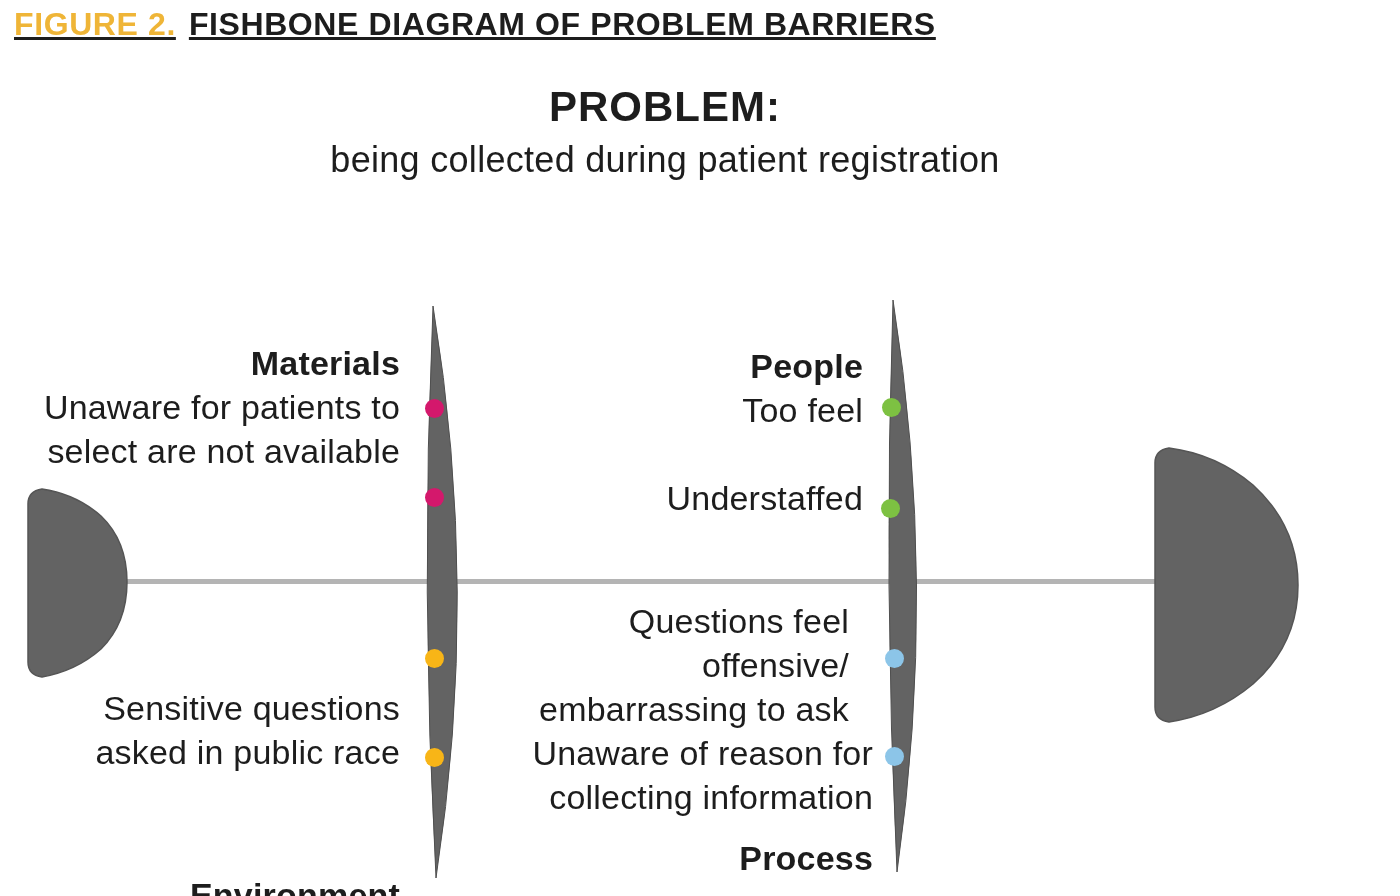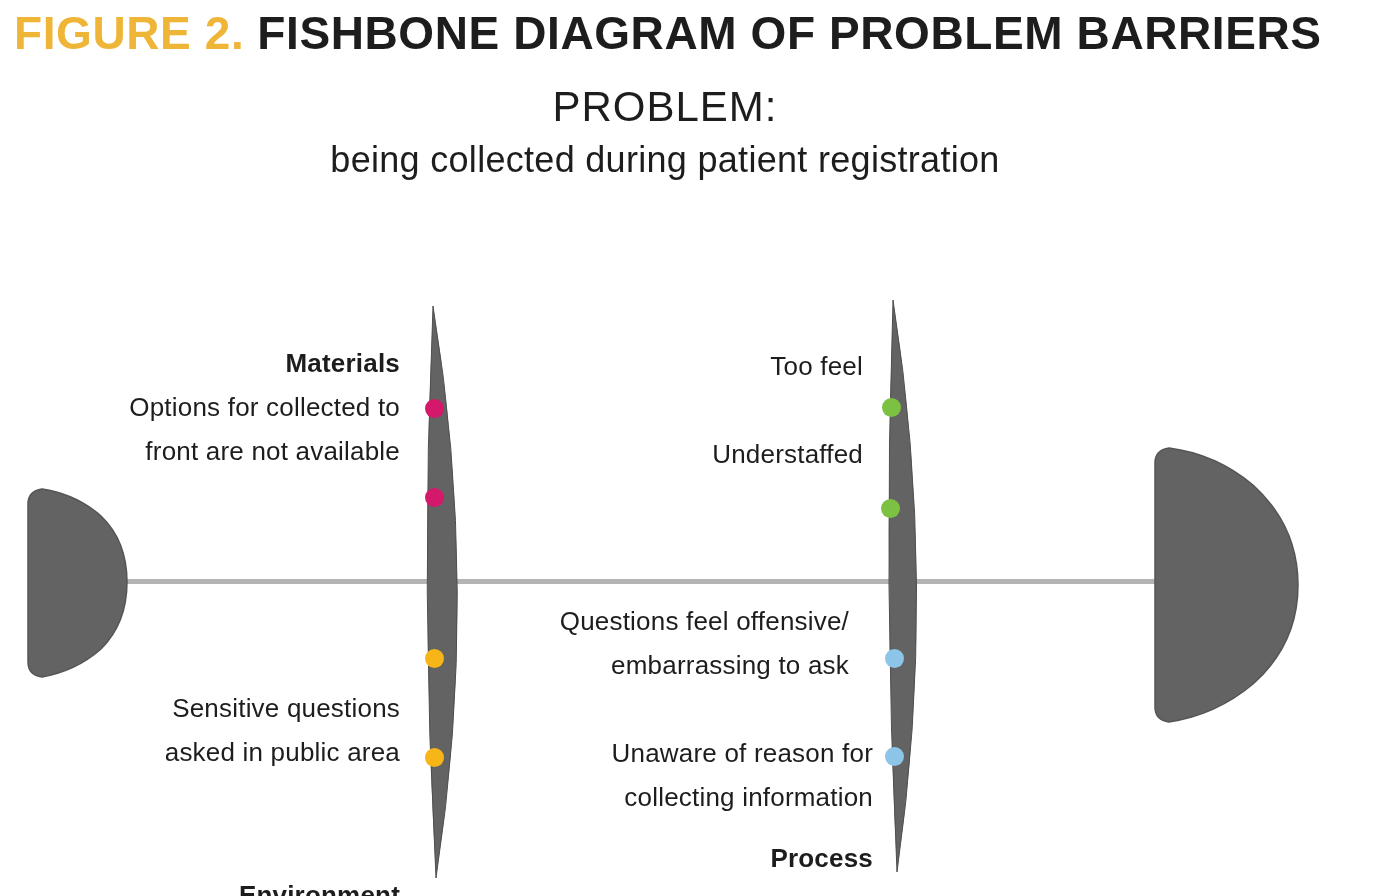--- a/index.html
+++ b/index.html
@@ -13,56 +13,57 @@
     height: 896px;
     background: #ffffff;
     overflow: hidden;
     font-family: "Liberation Sans", "DejaVu Sans", sans-serif;
     color: #1d1d1d;
   }
   .figure-title {
     position: absolute;
     left: 14px;
     top: 6px;
-    font-size: 46px;
+    font-size: 32px;
     font-weight: 800;
     letter-spacing: 0.6px;
     white-space: nowrap;
+    text-decoration: underline;
   }
   .figure-label {
     margin-right: 13px;
   }
   .problem {
     position: absolute;
     left: 0;
     top: 80px;
     width: 1330px;
     text-align: center;
   }
   .problem-heading {
     font-size: 42px;
-    font-weight: 400;
+    font-weight: 700;
     letter-spacing: 1px;
     line-height: 54px;
   }
   .problem-line {
     font-size: 36px;
     font-weight: 400;
     line-height: 52px;
     letter-spacing: 0.3px;
   }
   svg.fishbone {
     position: absolute;
     left: 0;
     top: 0;
   }
   .txt {
     position: absolute;
     text-align: right;
-    font-size: 26px;
+    font-size: 34px;
     line-height: 44px;
     letter-spacing: 0.2px;
   }
   .cat-heading {
     font-weight: 700;
   }
   .spacer {
     height: 44px;
   }
   .dot {
@@ -108,33 +109,34 @@
              Q 1298 526 1253 485
              Q 1216 454 1169 448 Z" stroke="#555555" stroke-width="1.5" style="fill: rgb(99, 99, 99);"></path>
 
     <path d="M 433 306 Q 420 592 436 878 Q 480 592 433 306 Z" stroke="#4f4f4f" stroke-width="1" style="fill: rgb(99, 99, 99);"></path>
 
     <path d="M 893 300 Q 883 586 897 872 Q 938 586 893 300 Z" stroke="#4f4f4f" stroke-width="1" style="fill: rgb(99, 99, 99);"></path>
   </svg>
 
   <div class="txt" style="left:20px; top:341px; width:380px;">
     <div class="cat-heading">Materials</div>
-    <div>Options for collected to</div>
-    <div>front are not available</div>
+    <div>Unaware for patients to</div>
+    <div>select are not available</div>
   </div>
 
   <div class="txt" style="left:563px; top:344px; width:300px;">
+    <div class="cat-heading">People</div>
     <div>Too feel</div>
     <div class="spacer"></div>
     <div>Understaffed</div>
   </div>
 
   <div class="txt" style="left:20px; top:686px; width:380px;text-align:right;">
     <div>Sensitive questions</div>
-    <div>asked in public area</div>
+    <div>asked in public race</div>
   </div>
   <div class="txt cat-heading" style="left:20px; top:834px; width:380px;margin-top:39px;">Environment</div>
 
   <div class="txt" style="left:476px; top:599px; width:373px;">
     <div>Questions feel offensive/</div>
     <div>embarrassing to ask</div>
   </div>
   <div class="txt" style="left:500px; top:731px; width:373px;">
     <div>Unaware of reason for</div>
     <div>collecting information</div>

